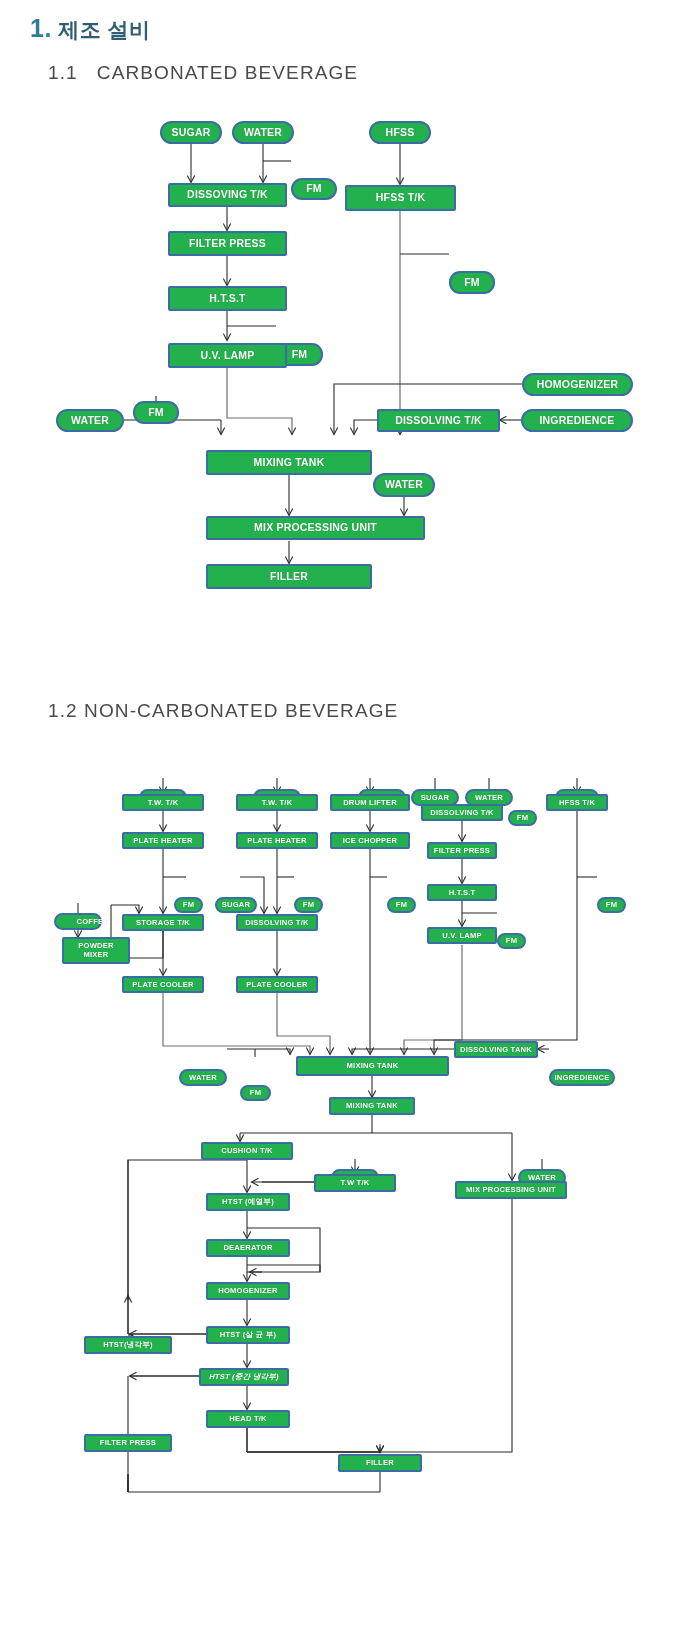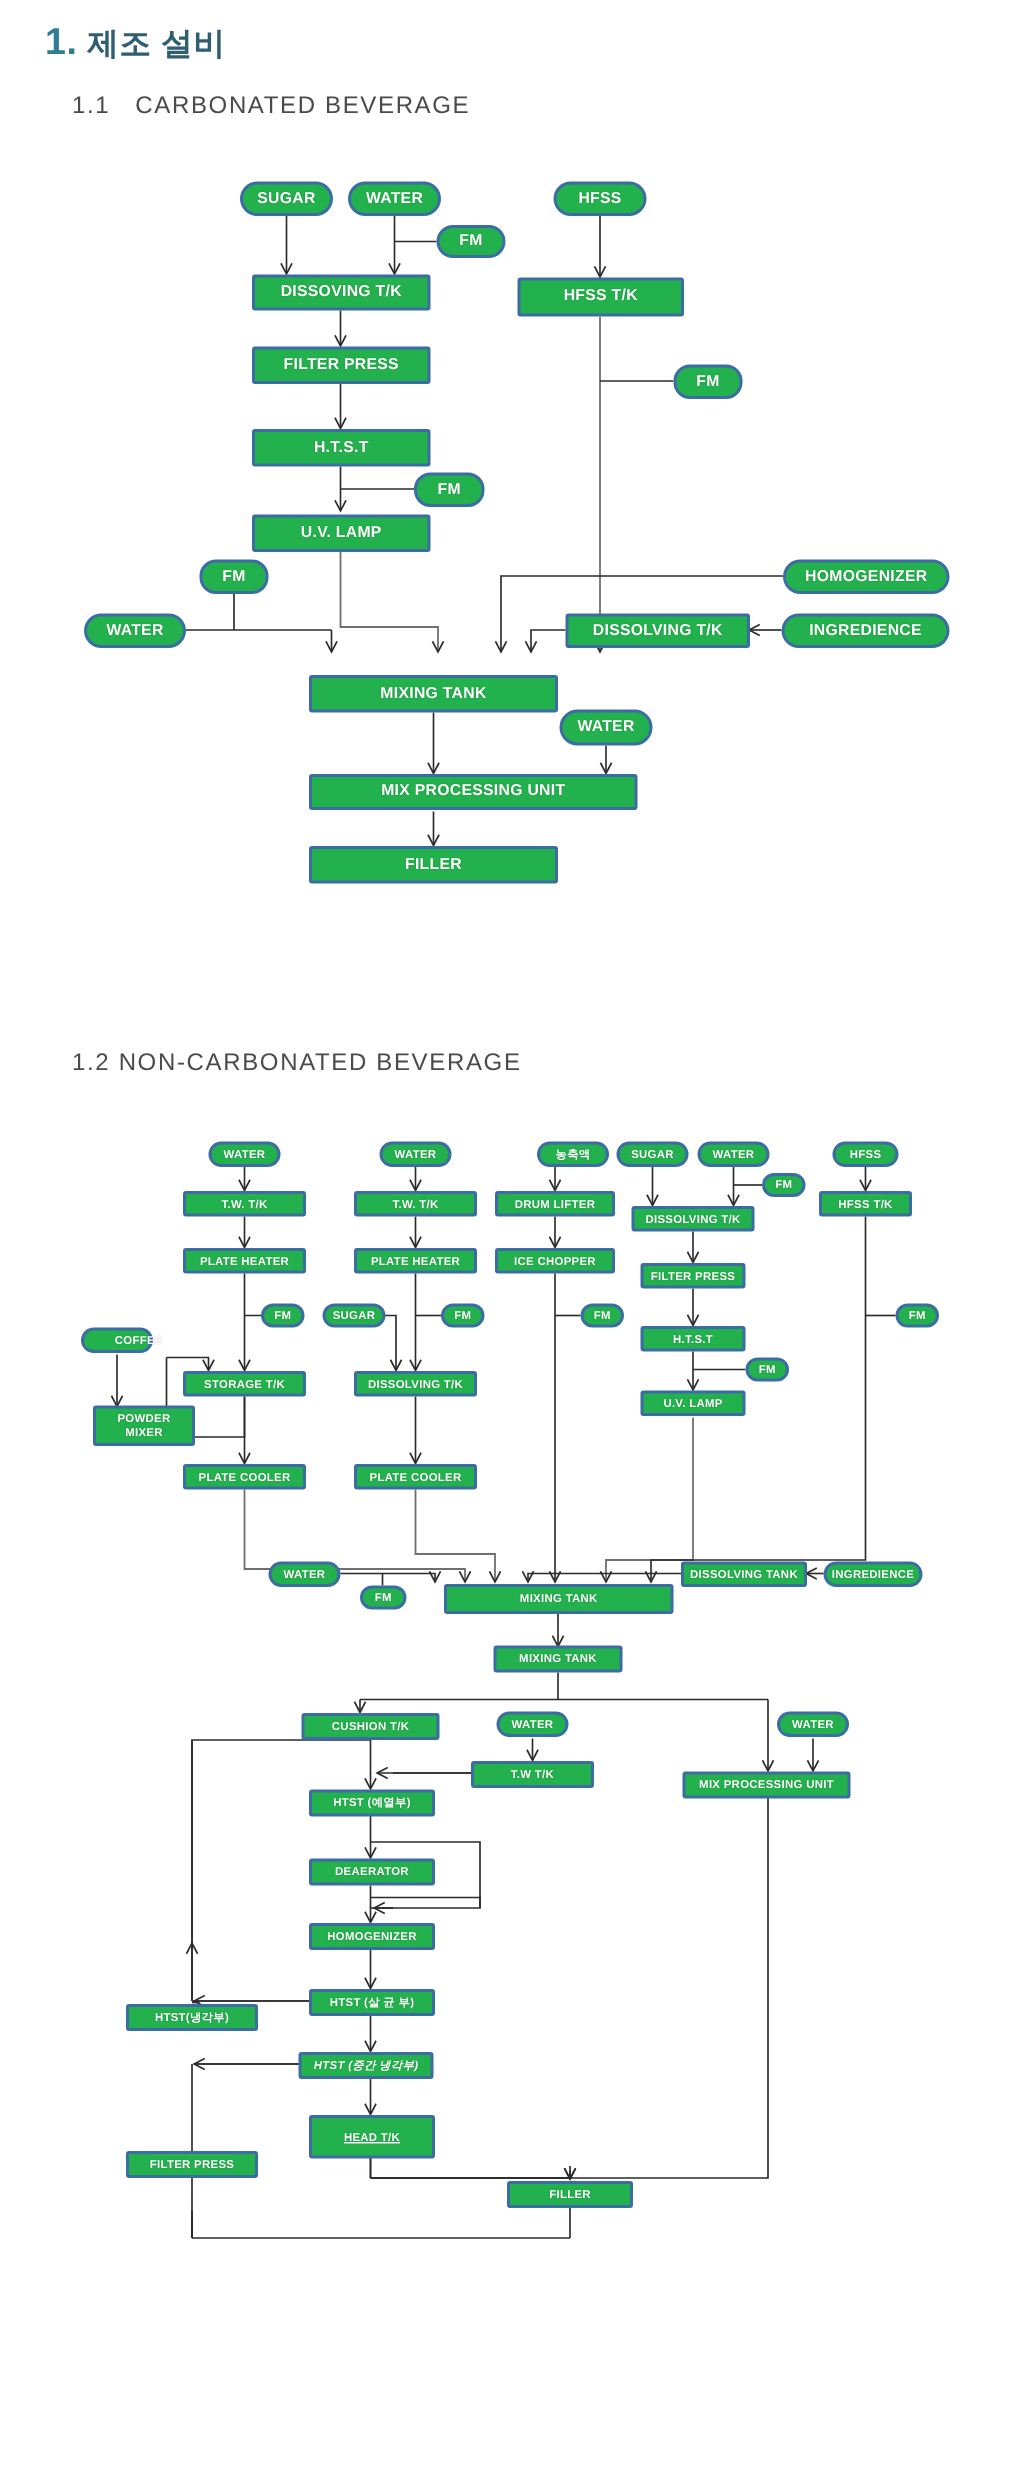--- a/index.html
+++ b/index.html
@@ -12,21 +12,21 @@
   .page{position:relative;width:690px;height:1648px;}
 
   
   .h1{
     position:absolute;left:30px;top:14px;
     font-size:21px;font-weight:bold;color:#2F5E73;letter-spacing:.5px;
     white-space:nowrap;
   }
   .h1 .num{font-size:25px;color:#2F7D95;font-weight:bold;}
   .h2{
-    position:absolute;font-size:16px;color:#4a4a4a;letter-spacing:1.1px;
+    position:absolute;font-size:19px;color:#4a4a4a;letter-spacing:1.1px;
     white-space:nowrap;font-weight:400;
   }
   .h2-1{left:48px;top:62px;}
   .h2-2{left:48px;top:700px;}
 
   
   svg.wires{position:absolute;left:0;top:0;overflow:visible;pointer-events:none;}
   svg.wires line,svg.wires path,svg.wires polyline{
     stroke:#2b2b2b;stroke-width:1.1;fill:none;
   }
@@ -36,21 +36,21 @@
   .node{
     position:absolute;box-sizing:border-box;
     background:#22b14c;border:2px solid #3c6ca4;
     color:#ffffff;display:flex;align-items:center;justify-content:center;
     text-align:center;line-height:1.05;
     font-weight:bold;letter-spacing:.2px;
     text-shadow:0 0 1px rgba(0,0,0,.25);
   }
   .rect{border-radius:2px;}
   .pill{border-radius:14px;}
-  .pill.sm{border-radius:11px;}
+  .pill.sm{border-radius:11px;margin-top:28px;}
 
   
   .c1 .node{font-size:10.5px;}
   
   .c2 .node{font-size:7.6px;}
   .c2 .node.two-line{line-height:1.15;}
 
   .stack{display:flex;flex-direction:column;}
 </style>
 </head>
@@ -319,18 +319,18 @@
 
     <div class="node rect" style="left:314px;top:1174px;width:82px;height:18px;">T.W T/K</div>
     <div class="node rect" style="left:455px;top:1181px;width:112px;height:18px;">MIX PROCESSING  UNIT</div>
 
     <div class="node rect" style="left:206px;top:1193px;width:84px;height:18px;">HTST (예열부)</div>
     <div class="node rect" style="left:206px;top:1239px;width:84px;height:18px;">DEAERATOR</div>
     <div class="node rect" style="left:206px;top:1282px;width:84px;height:18px;">HOMOGENIZER</div>
     <div class="node rect" style="left:84px;top:1300px;width:88px;height:18px;margin-top:36px;">HTST(냉각부)</div>
     <div class="node rect" style="left:206px;top:1326px;width:84px;height:18px;">HTST (살 균 부)</div>
     <div class="node rect" style="left:199px;top:1368px;width:90px;height:18px;font-style:italic;">HTST (중간 냉각부)</div>
-    <div class="node rect" style="left:206px;top:1410px;width:84px;height:29px;text-decoration:underline;">HEAD T/K</div>
+    <div class="node rect" style="left:206px;top:1410px;width:84px;height:18px;">HEAD T/K</div>
     <div class="node rect" style="left:84px;top:1434px;width:88px;height:18px;">FILTER PRESS</div>
     <div class="node rect" style="left:338px;top:1454px;width:84px;height:18px;">FILLER</div>
   </div>
 
 </div>
 
 </body></html>

